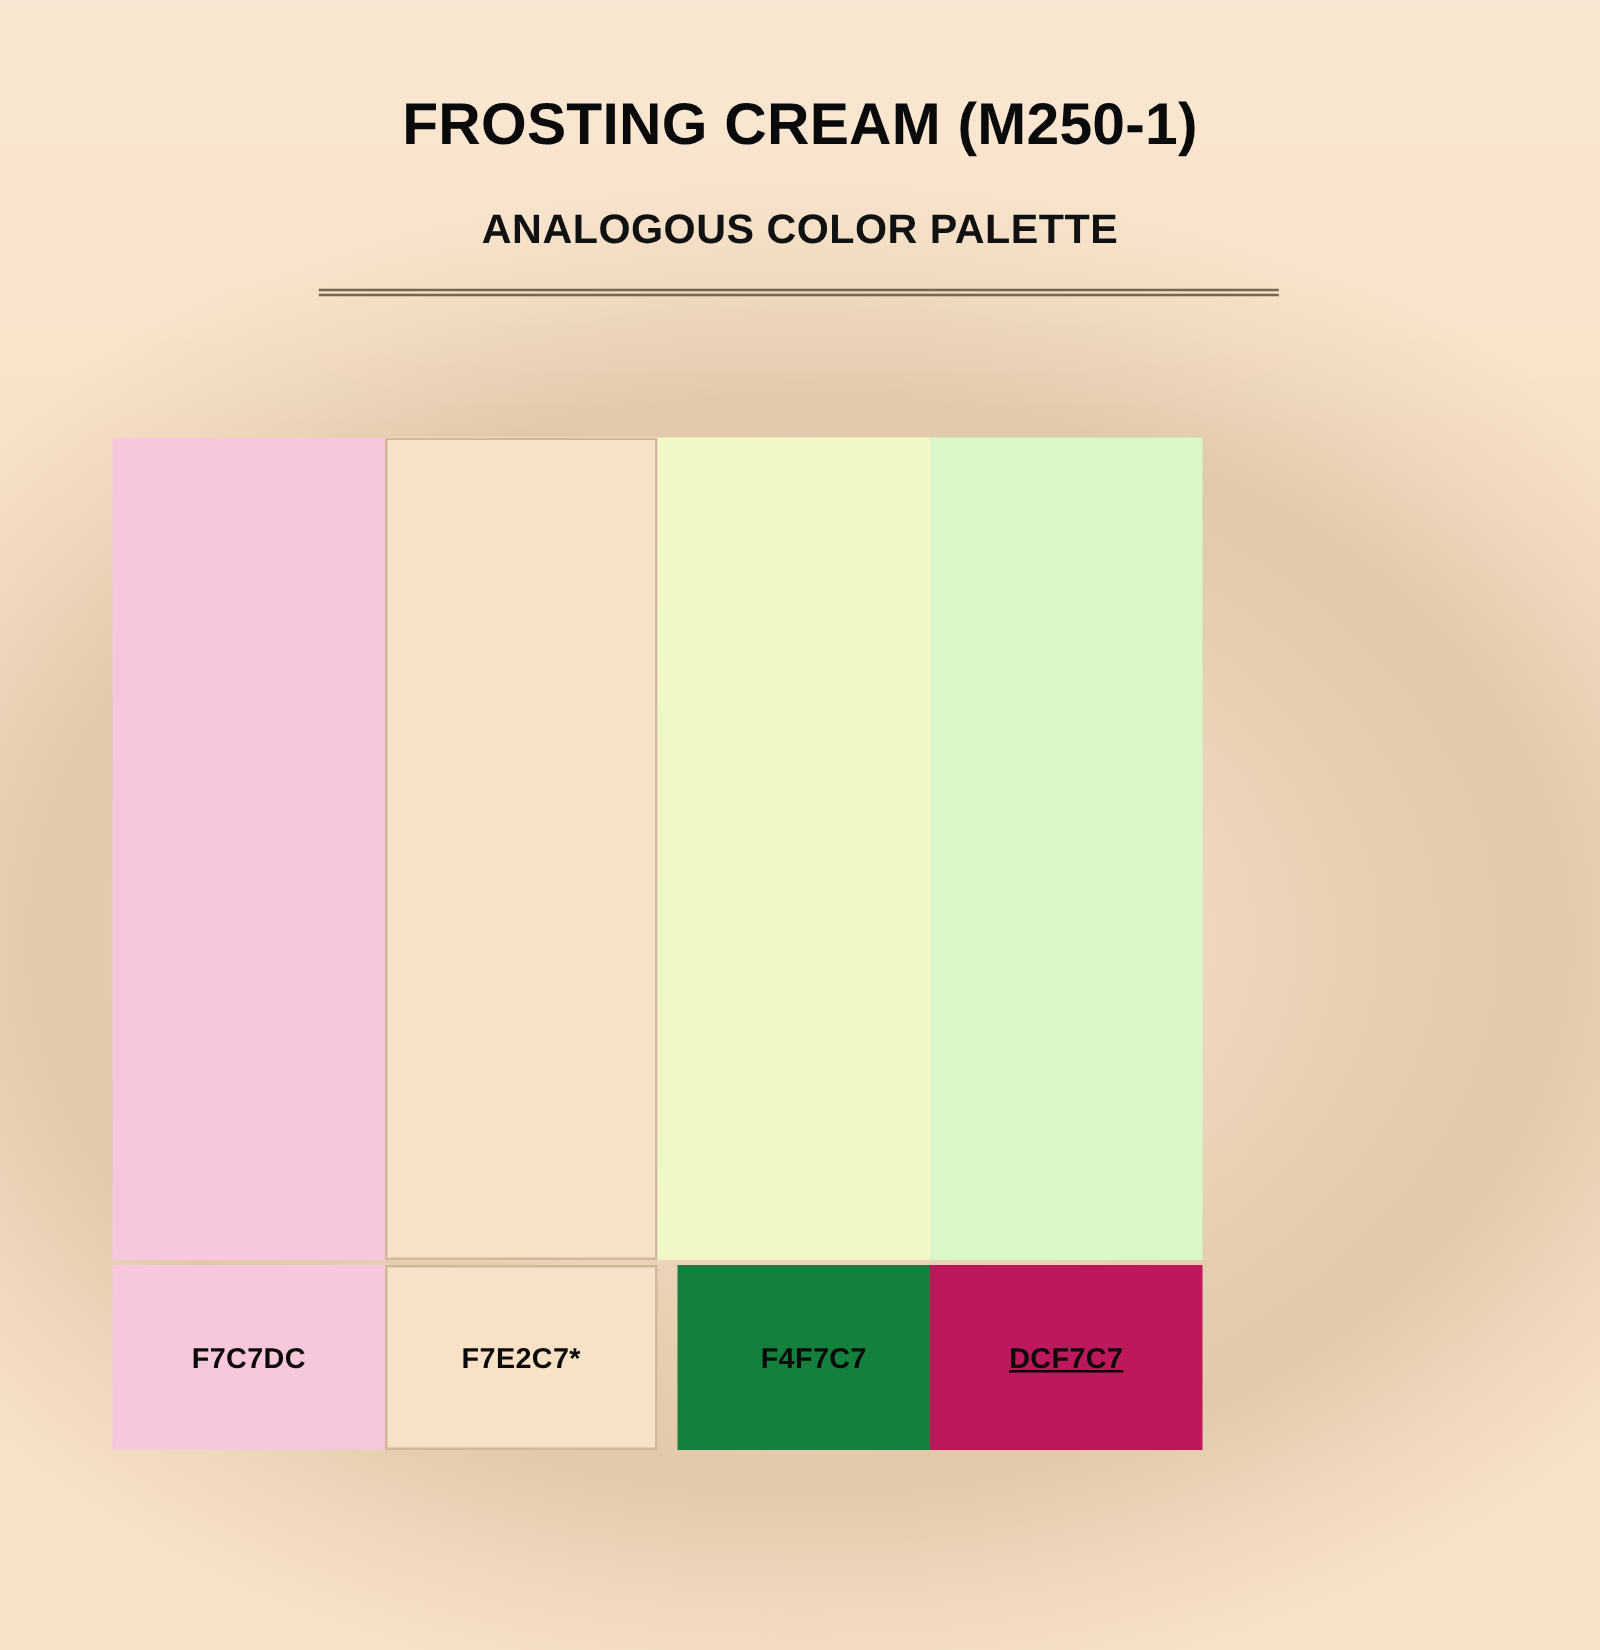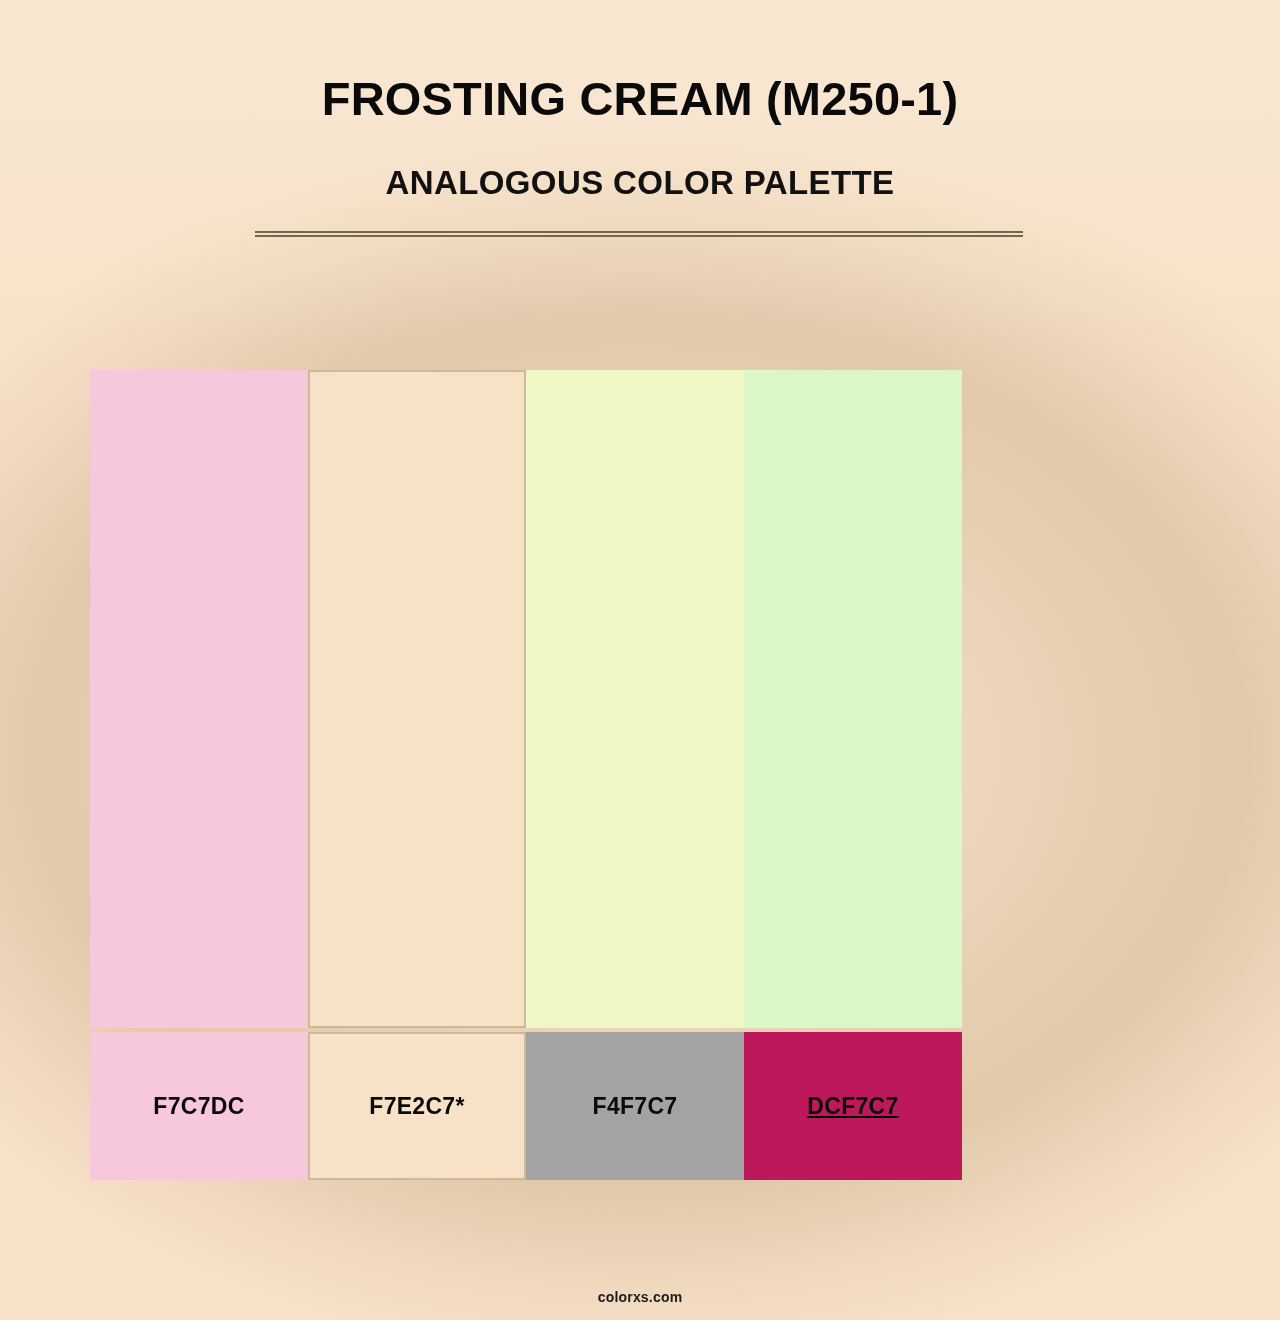--- a/index.html
+++ b/index.html
@@ -94,21 +94,21 @@
     height: 2px;
     background: #756650;
   }
   #title-divider .rule.top { top: 0; }
   #title-divider .rule.bottom { top: 4px; }
 
   
   #palette {
     position: absolute;
     left: 90px;
-    top: 370px;
+    top: 350px;
     width: 1090px;
     height: 810px;
     display: flex;
     flex-direction: row;
     border-radius: 24px;
   }
 
   .swatch-col {
     position: relative;
     height: 100%;
@@ -196,30 +196,27 @@
       <div class="swatch-col is-base" style="width: 20%;">
         <div class="swatch-chip" style="background: rgb(247, 226, 199);"></div>
         <div class="swatch-gap"></div>
         <div class="swatch-label-cell" style="background: rgb(247, 226, 199);">
           <span class="swatch-label">F7E2C7*</span>
         </div>
       </div>
       <div class="swatch-col" style="width: 20%;">
         <div class="swatch-chip" style="background: rgb(241, 247, 199);"></div>
         <div class="swatch-gap"></div>
-        <div class="swatch-label-cell" style="background: #a3a3a3;">
+        <div class="swatch-label-cell" style="background: #15803d; margin-left: 16px;">
           <span class="swatch-label">F4F7C7</span>
         </div>
       </div>
       <div class="swatch-col" style="width: 20%;">
         <div class="swatch-chip" style="background: rgb(220, 247, 199);"></div>
         <div class="swatch-gap"></div>
         <div class="swatch-label-cell" style="background: #be185d; text-decoration: underline;">
           <span class="swatch-label">DCF7C7</span>
         </div>
       </div>
     </div>
 
-  <div id="footer">
-    <span id="footer-text">colorxs.com</span>
-  </div>
 
 </div>
 
 </body></html>

